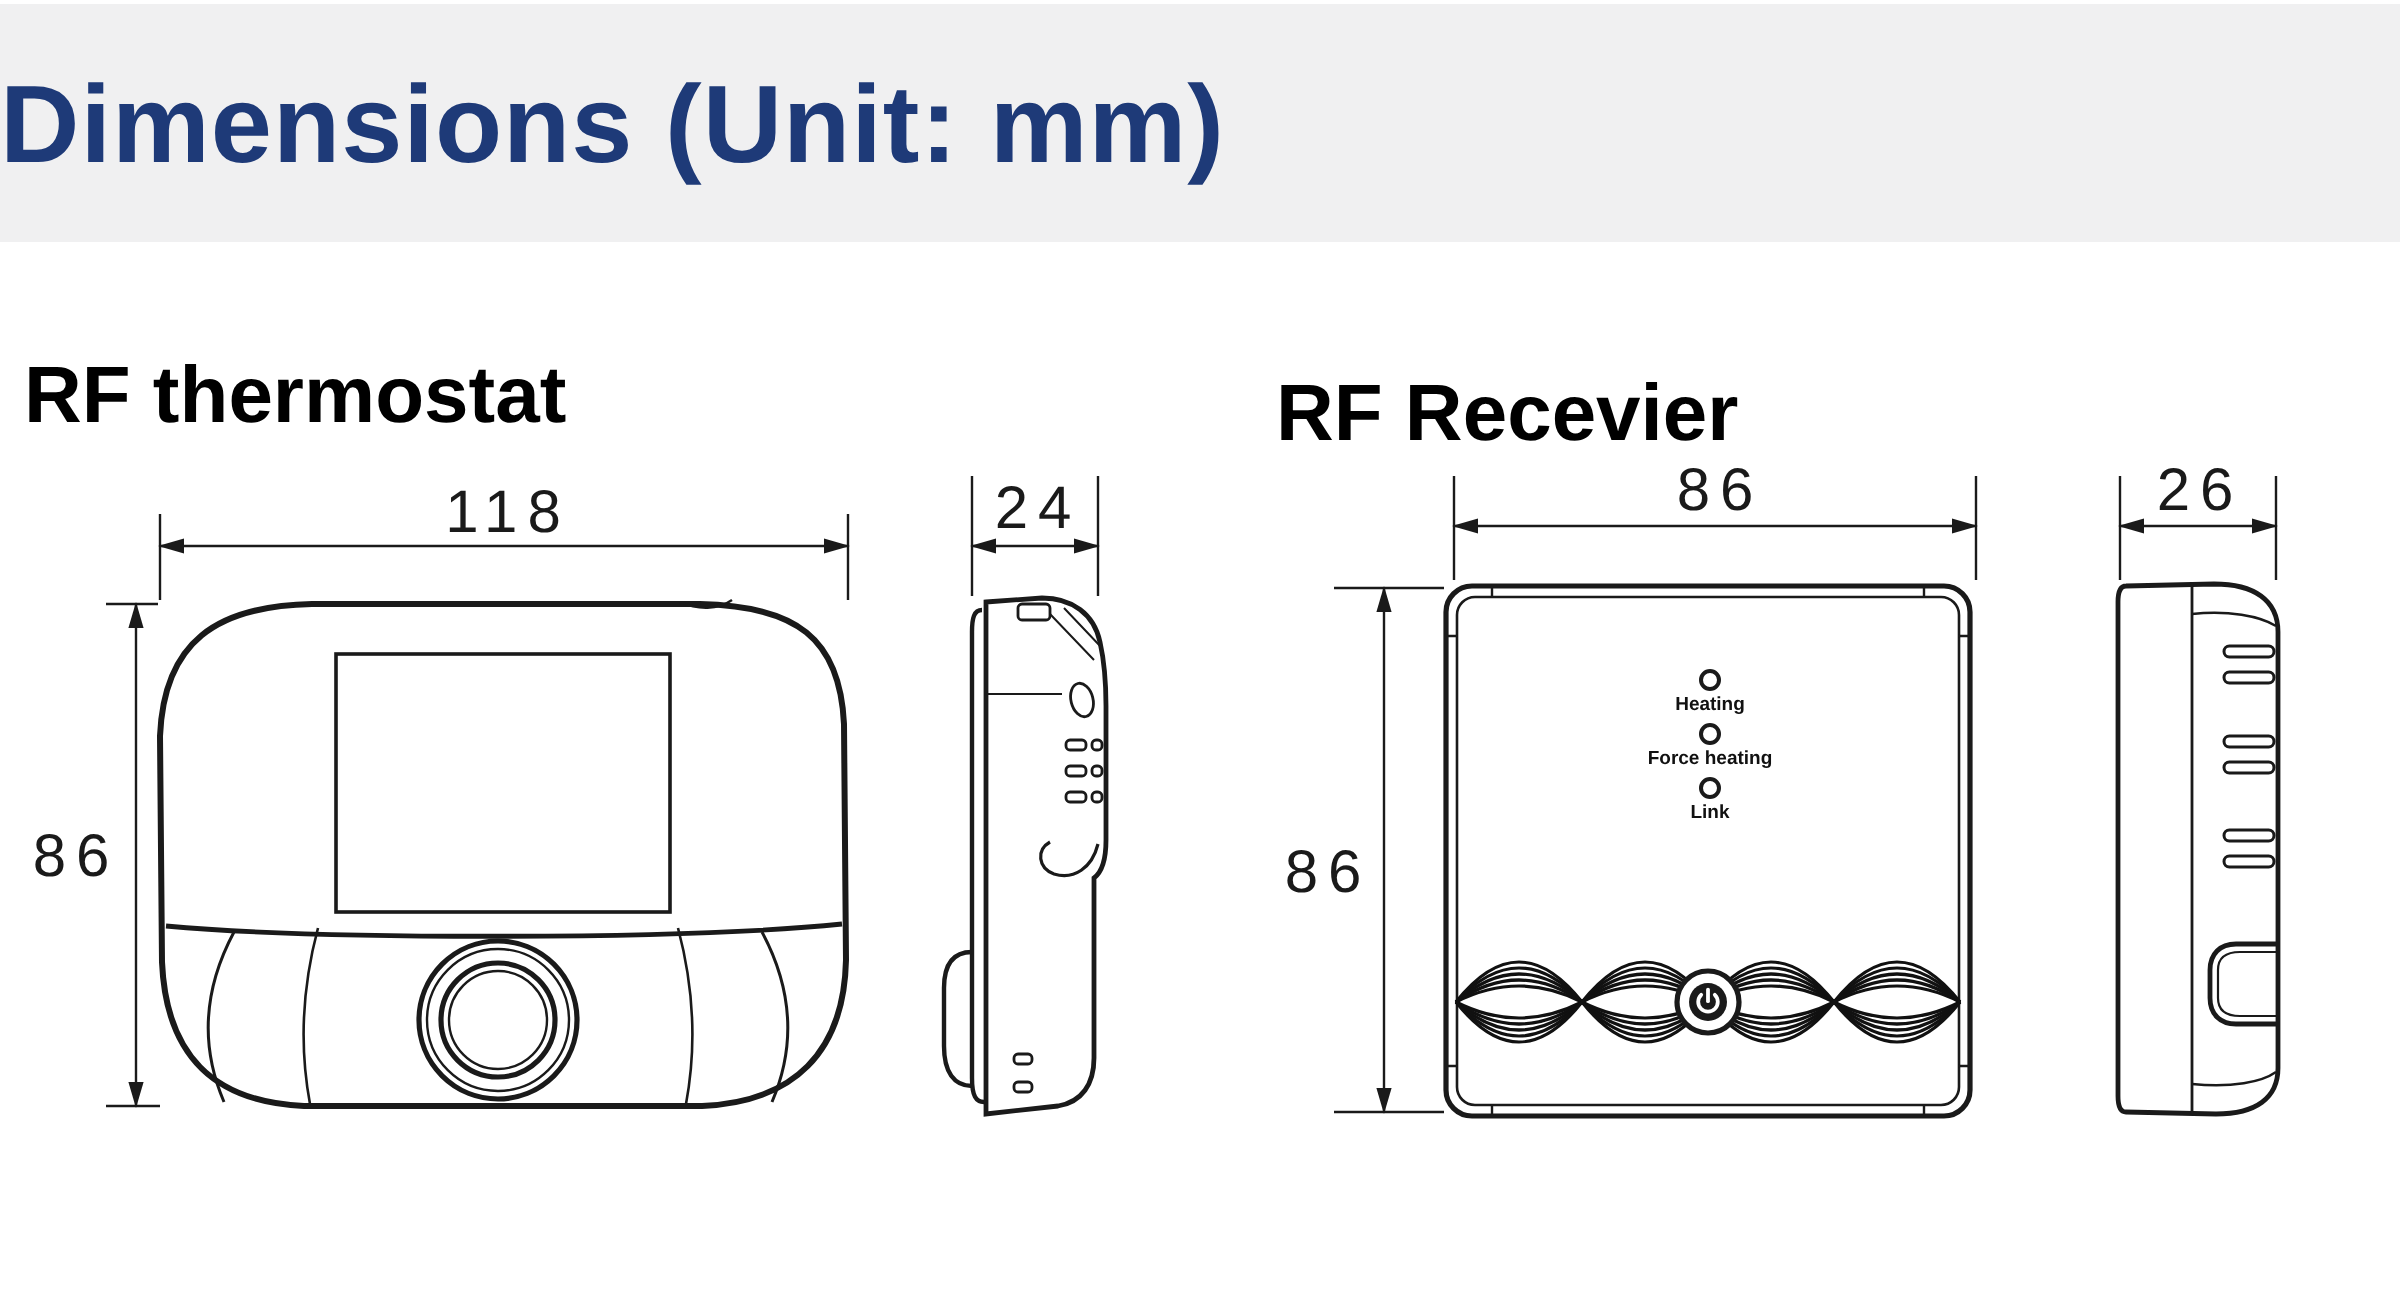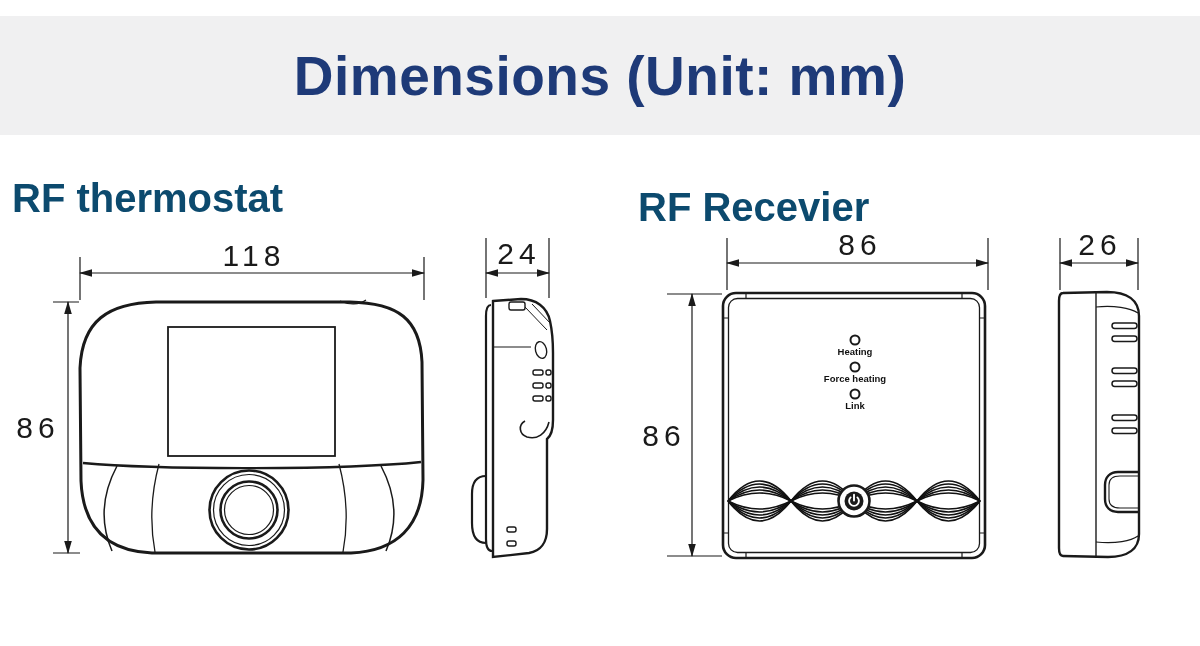--- a/index.html
+++ b/index.html
@@ -1,28 +1,28 @@
 <!DOCTYPE html>
 <html><head>
 <meta charset="utf-8">
 <style>
   html,body{margin:0;padding:0;}
   body{
     width:1200px;height:646px;position:relative;overflow:hidden;
     background:#ffffff;font-family:"Liberation Sans",sans-serif;
   }
   .header-band{
-    position:absolute;left:0;top:16px;width:1200px;height:119px;
-    background:#f0f0f1;display:flex;align-items:center;justify-content:center;
+    position:absolute;left:0;top:2px;width:1200px;height:119px;
+    background:#f0f0f1;display:flex;align-items:center;
   }
   .page-title{
     font-size:55px;font-weight:700;color:#1e3a78;letter-spacing:0.5px;
   }
   .section-label{
-    position:absolute;font-size:40px;font-weight:700;color:#0c4a6e;white-space:nowrap;
+    position:absolute;font-size:40px;font-weight:700;color:#000000;white-space:nowrap;
   }
   #label-thermostat{left:12px;top:176px;}
   #label-receiver{left:638px;top:185px;}
   svg{position:absolute;left:0;top:0;}
   .dim-text{
     font-family:"Liberation Sans",sans-serif;font-size:30px;fill:#1a1a1a;
     letter-spacing:5px;font-weight:400;
   }
   .led-text{
     font-family:"Liberation Sans",sans-serif;font-size:9.5px;font-weight:700;fill:#111;

